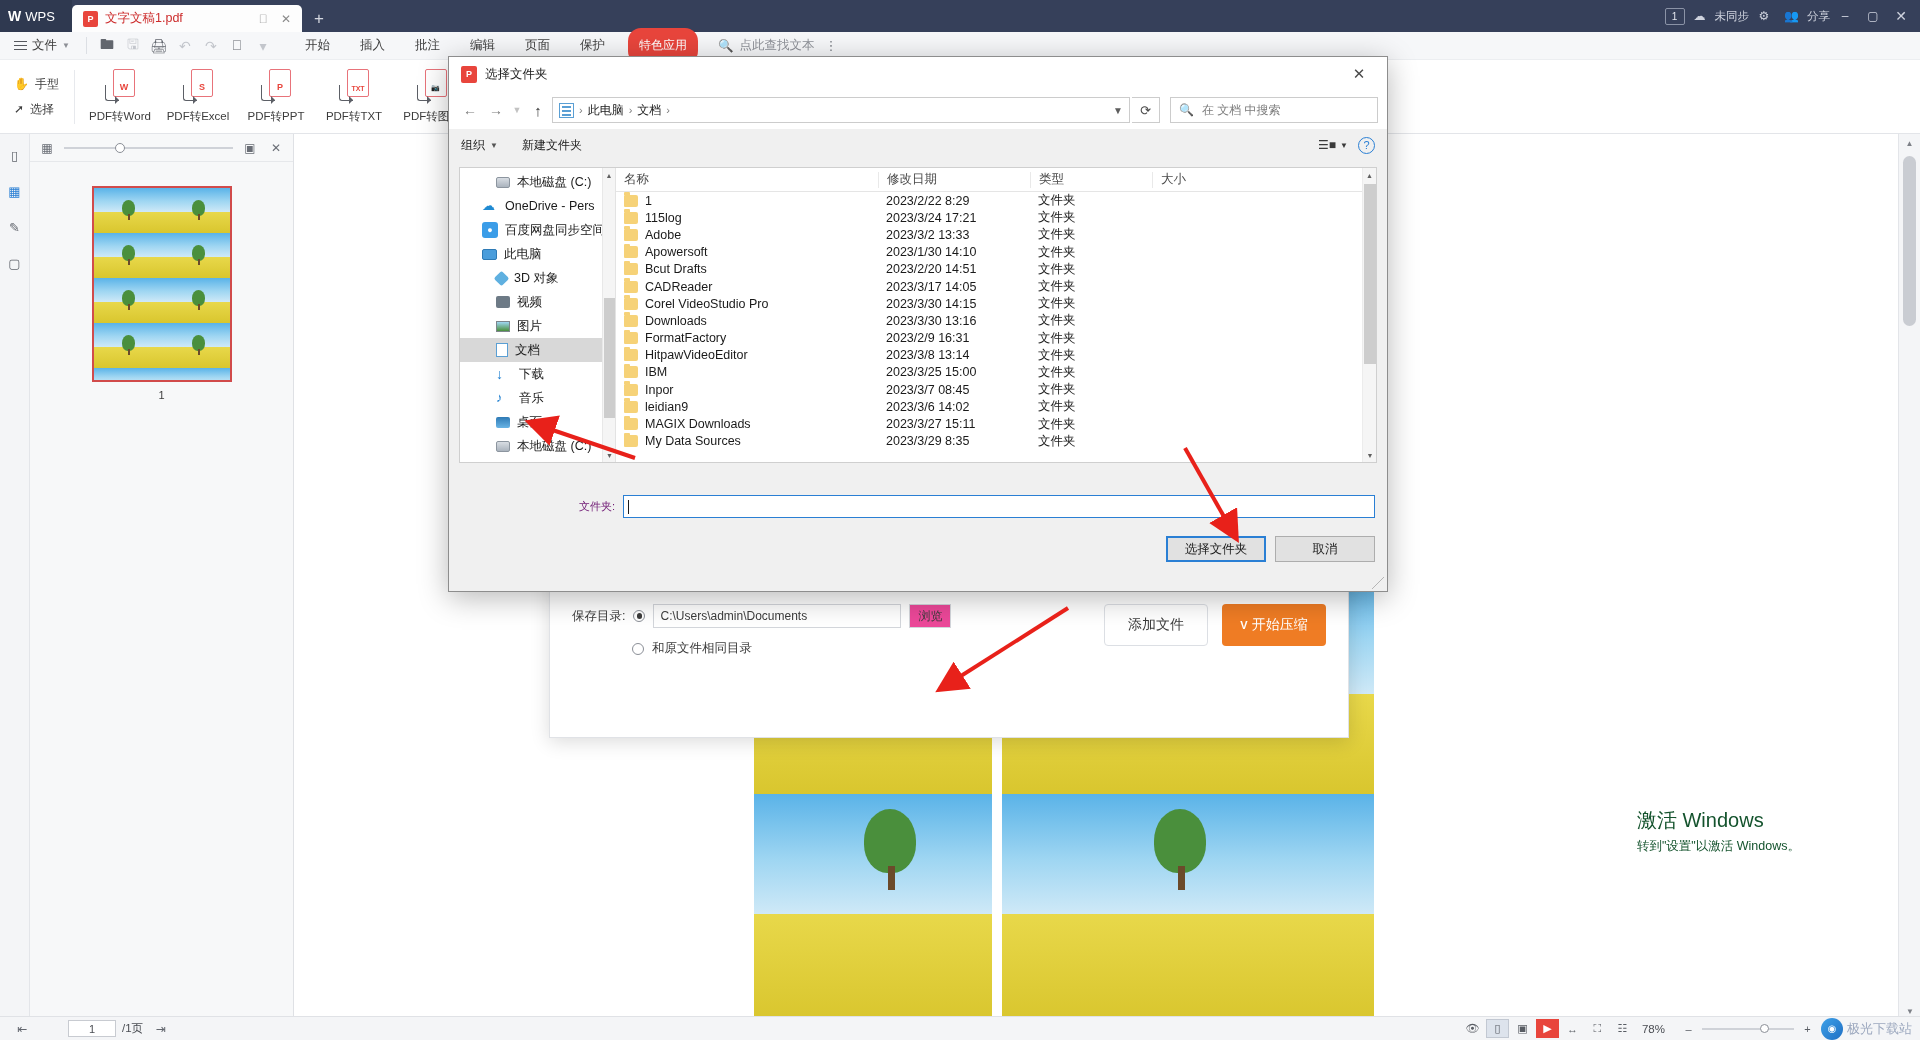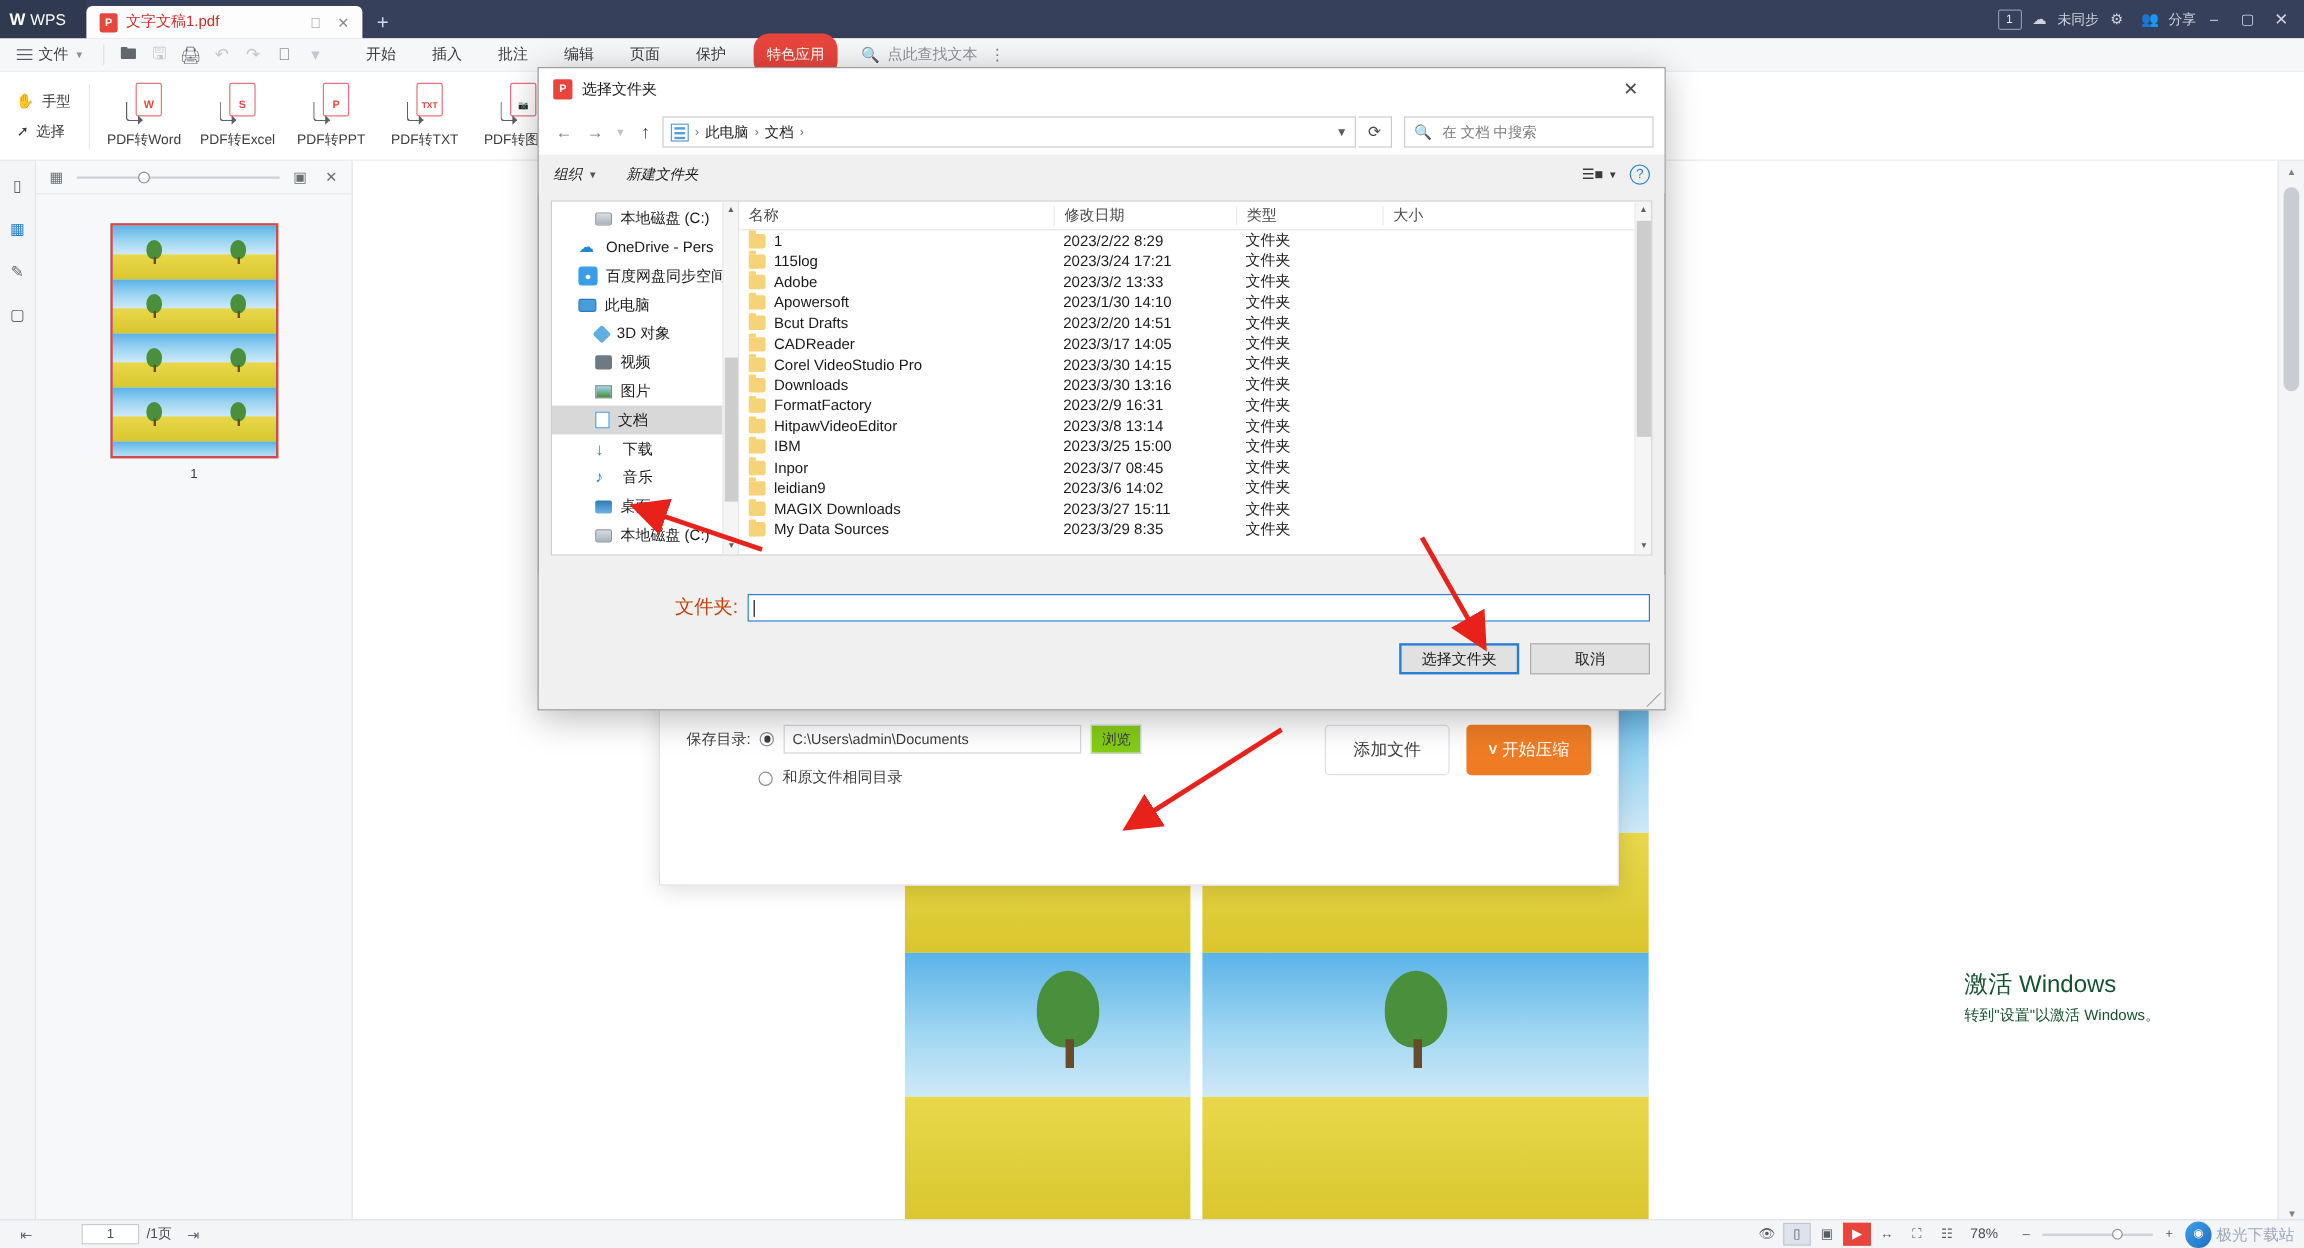--- a/index.html
+++ b/index.html
@@ -264,21 +264,21 @@
   }
   .radio.sel:after {
     content: ''; position: absolute; left: 2.3px; top: 2.3px;
     width: 5.4px; height: 5.4px; border-radius: 50%; background: #3c3c3c;
   }
   .path-input {
     width: 248px; height: 24px; border: 1px solid #d3d6db; background: #fff;
     display: flex; align-items: center; padding: 0 6px; font-size: 12px; color: #3c3c3c;
   }
   .browse-btn {
-    width: 42px; height: 24px; border: 1px solid #d3d6db; background: #84cc16;
+    width: 42px; height: 24px; border: 1px solid #d3d6db; background: #ec4899;
     display: flex; align-items: center; justify-content: center; font-size: 12px;
   }
   .cp-row2 { display: flex; align-items: center; gap: 8px; margin-top: 12px; padding-left: 60px; }
   .cp-actions { margin-left: auto; display: flex; align-items: center; gap: 14px; padding-right: 2px; }
   .btn-add {
     width: 104px; height: 42px; border: 1px solid #dcdfe4; border-radius: 4px;
     background: #fff; display: flex; align-items: center; justify-content: center;
     font-size: 14px; color: #3c3c3c;
   }
   .btn-start {
@@ -339,21 +339,21 @@
   }
   .searchbox {
     width: 208px; height: 26px; border: 1px solid #cccccc; background: #fff;
     margin-left: 8px; display: flex; align-items: center; gap: 8px;
     padding: 0 8px; font-size: 12px; color: #7c7c7c;
   }
   .dlg-tools {
     height: 32px; background: #f0f0f0; display: flex; align-items: center;
     padding: 0 12px; font-size: 12px; color: #1a1a1a; gap: 0;
   }
-  .tool-item { display: flex; align-items: center; gap: 5px; padding: 0 10px 0 0; font-style: italic; }
+  .tool-item { display: flex; align-items: center; gap: 5px; padding: 0 10px 0 0; }
   .tools-right { margin-left: auto; display: flex; align-items: center; gap: 10px; }
   .viewbtn { display: flex; align-items: center; gap: 4px; color: #3a3a3a; font-size: 12px; }
   .helpbtn {
     width: 17px; height: 17px; border-radius: 50%; border: 1.3px solid #2a7fd4;
     color: #2a7fd4; font-size: 11px; display: flex; align-items: center;
     justify-content: center;
   }
   .dlg-main {
     position: absolute; left: 10px; top: 110px; right: 10px; height: 296px;
     background: #fff; border: 1px solid #cfcfcf; display: flex;
@@ -421,21 +421,21 @@
     background: #cdcdcd;
   }
   .dlg-foot {
     position: absolute; left: 0; bottom: 0; width: 100%; height: 112px;
     background: #f0f0f0;
   }
   .foot-row1 {
     display: flex; align-items: center; gap: 8px;
     padding: 16px 12px 0 0; justify-content: flex-end;
   }
-  .foot-label { font-size: 16px; color: #c2410c; }
+  .foot-label { font-size: 11px; color: #701a75; }
   .folder-input {
     width: 752px; height: 23px; border: 1.5px solid #2a7fd4; background: #fff;
     display: flex; align-items: center; padding: 0 4px;
   }
   .caret-bar { width: 1px; height: 14px; background: #1a1a1a; }
   .foot-row2 {
     display: flex; align-items: center; gap: 9px;
     justify-content: flex-end; padding: 18px 12px 0 0;
   }
   .dbtn {

